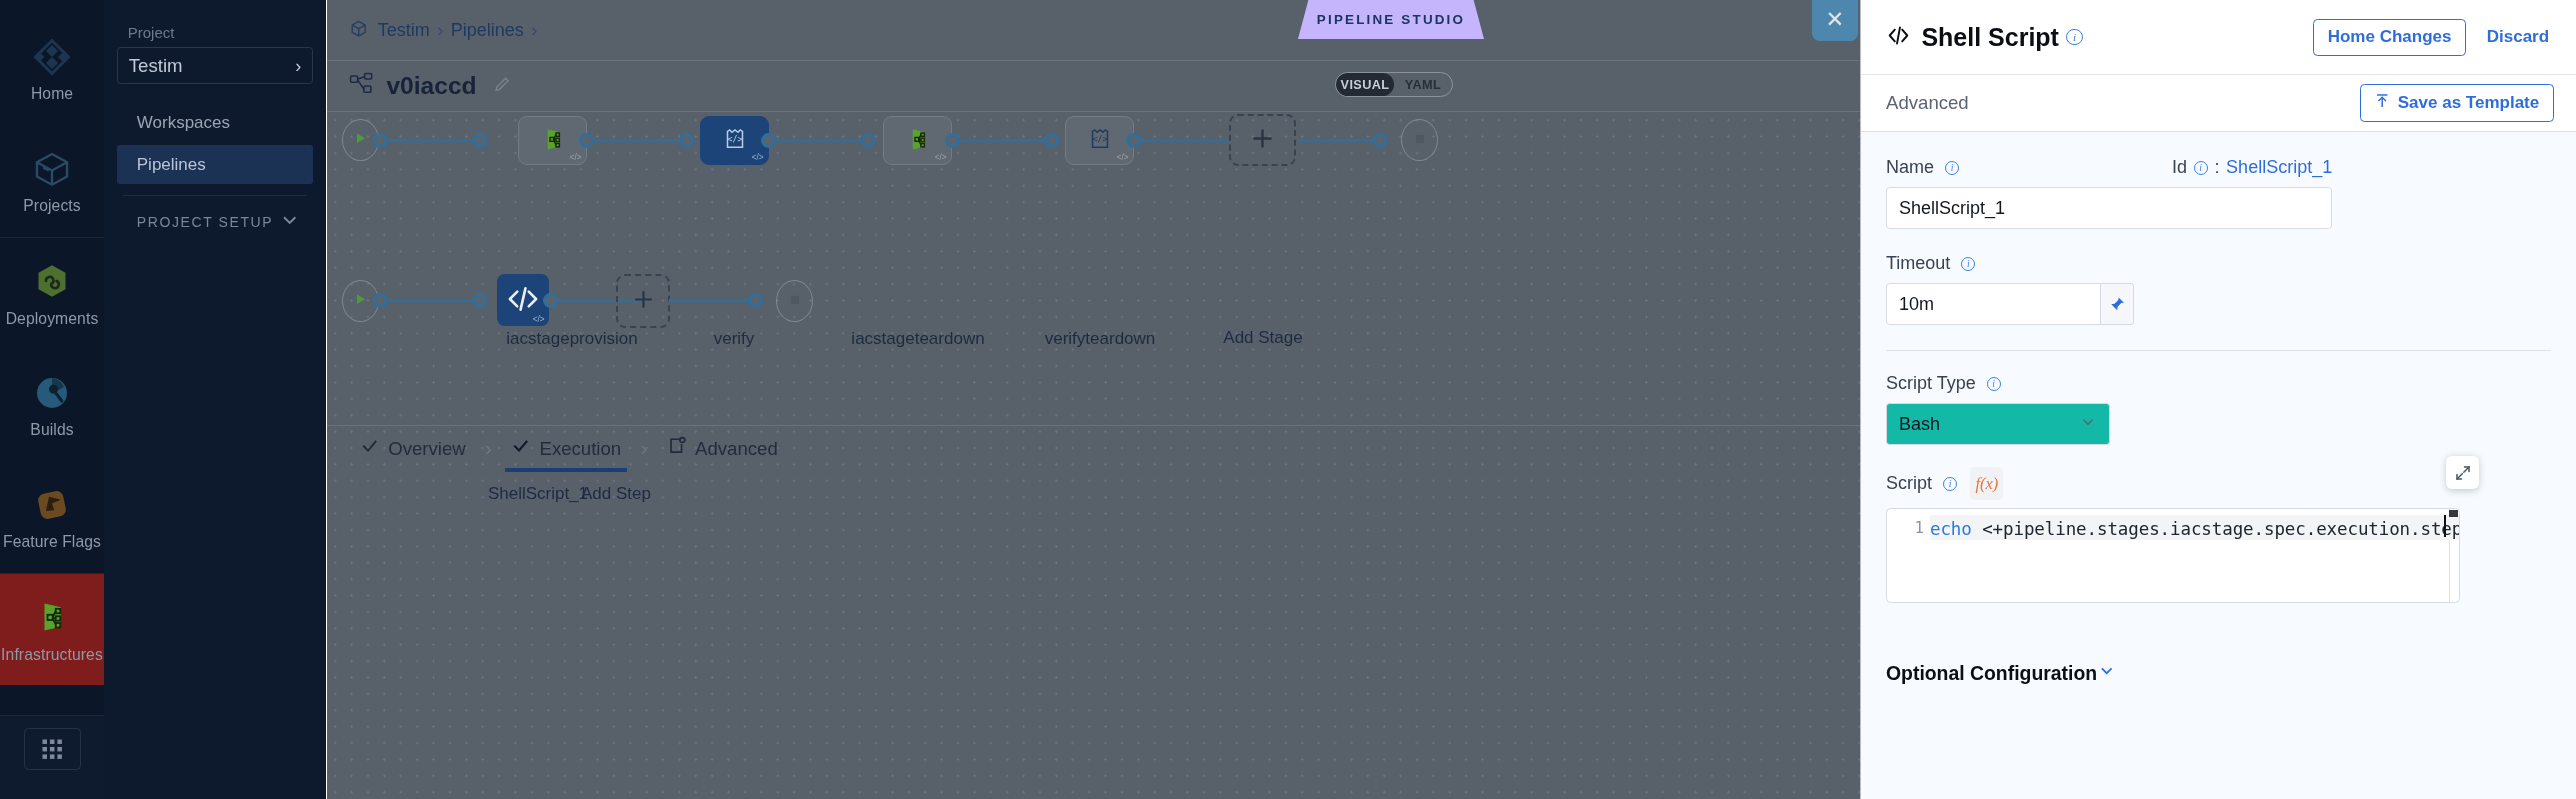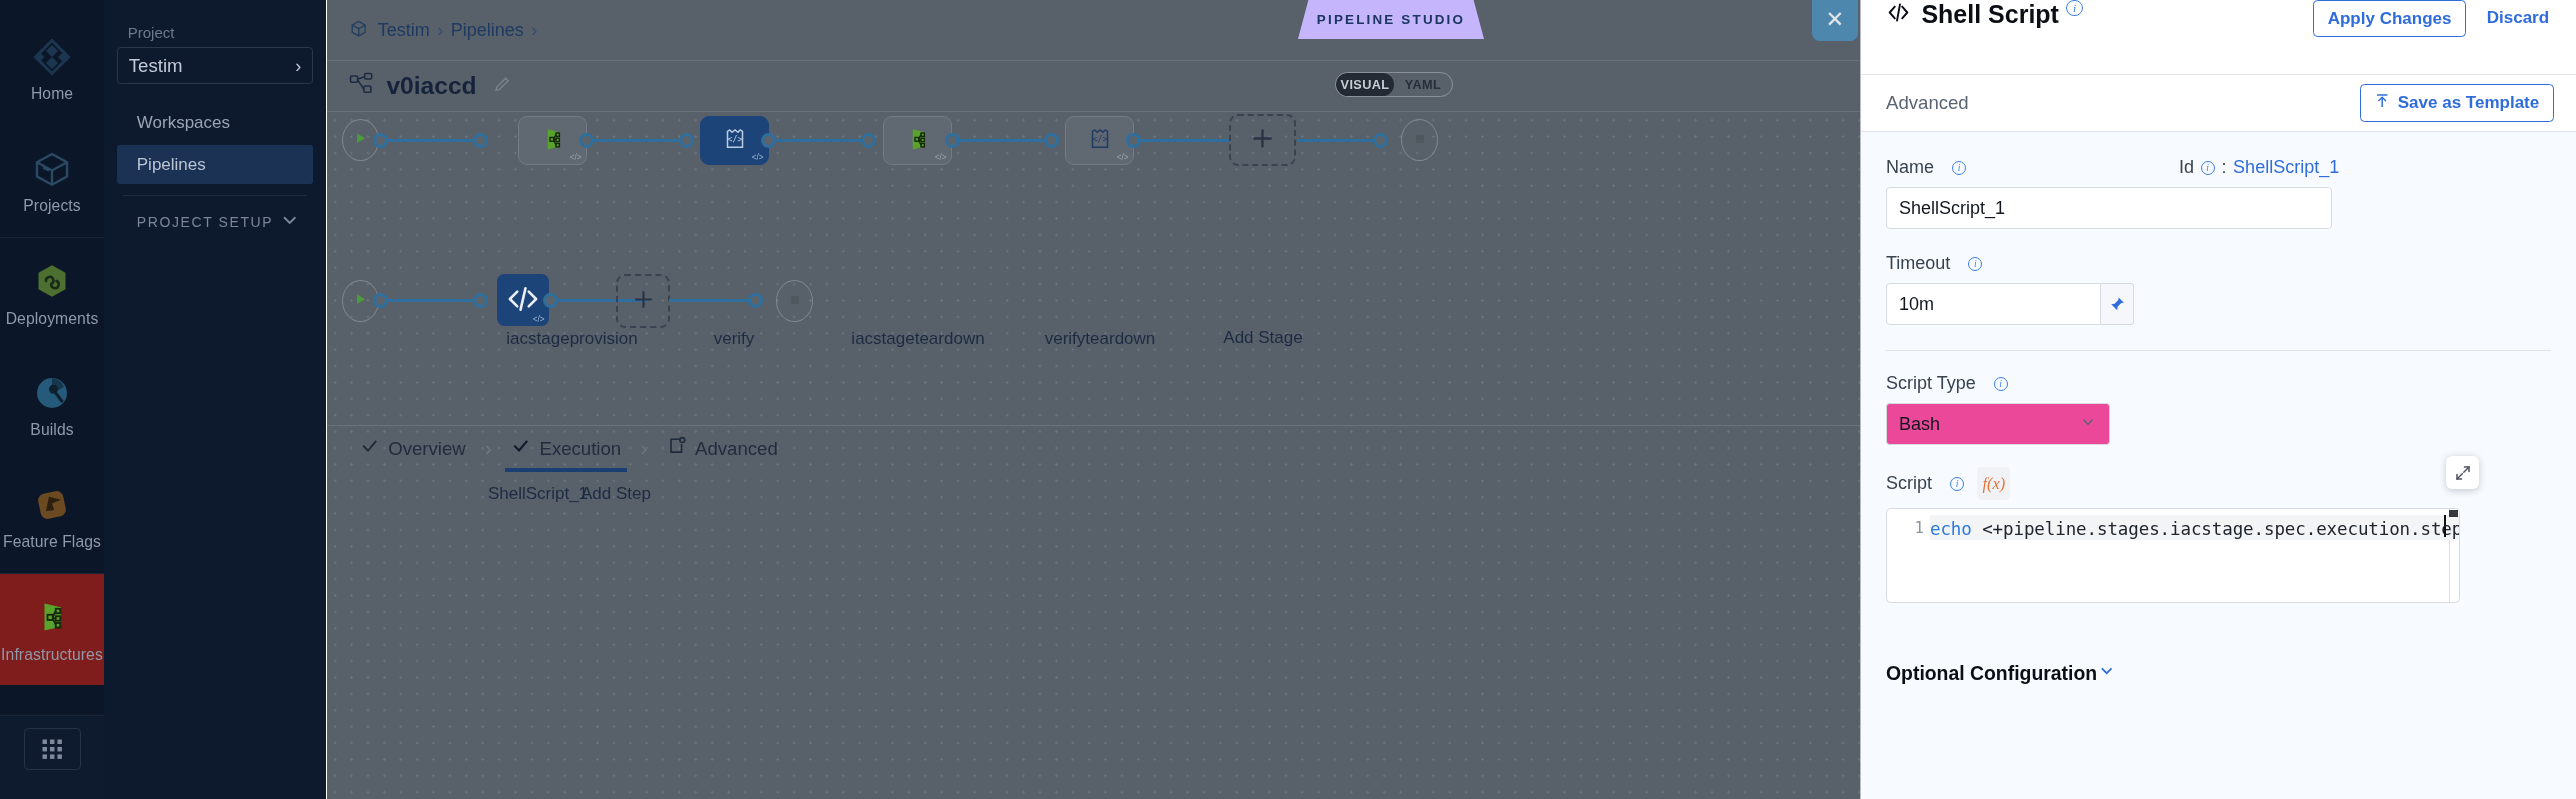--- a/index.html
+++ b/index.html
@@ -159,21 +159,21 @@
     display: flex; align-items: center; justify-content: center;
     color: #dfe4e8; font-size: 22.4px; line-height: 1;
   }
 
   
   .drawer {
     position: absolute; left: 1860px; top: 0; width: 716px; height: 799px;
     background: #f7fbff; border-left: 0.7px solid #b9bcc4;
   }
   .dr-head {
-    height: 75px; background: #ffffff; display: flex; align-items: flex-start;
+    height: 75px; background: #ffffff; display: flex; align-items: center;
     padding: 0 22.4px 0 25px; border-bottom: 0.7px solid #e3e6ec;
   }
   .dr-title { font-size: 25px; font-weight: bold; color: #0b0e14; margin-left: 10.4px; }
   .info-ico {
     display: inline-flex; align-items: center; justify-content: center;
     width: 16.4px; height: 16.4px; border-radius: 50%; border: 1.5px solid #3f7fe0;
     color: #3f7fe0; font-size: 11.2px; font-style: italic; font-family: "Liberation Serif", serif;
     vertical-align: middle;
   }
   .info-ico.sm { width: 14px; height: 14px; font-size: 9.7px; border-width: 1.2px; }
@@ -187,30 +187,30 @@
     height: 57px; background: #ffffff; display: flex; align-items: center;
     padding: 0 22.4px 0 25px; border-bottom: 0.7px solid #dfe3e9;
   }
   .dtab { font-size: 18.6px; color: #5a6472; margin-right: 28px; position: relative; height: 57px;
           display: flex; align-items: center; }
   .dtab.on { color: #0b0e14; font-weight: bold; }
   .dtab.on::after { content: ""; position: absolute; left: -4.5px; right: -4.5px; bottom: 0; height: 5.2px;
                     background: #1d7bf0; border-radius: 2.2px 2.2px 0 0; }
 
   .dr-body { padding: 25px 25px 0 25px; }
-  .fieldlabel { font-size: 18px; color: #39424f; display: flex; align-items: center; gap: 18px; }
+  .fieldlabel { font-size: 18px; color: #39424f; display: flex; align-items: center; gap: 11px; }
   .idline { font-size: 18px; color: #39424f; display: flex; align-items: center; gap: 6.7px; }
   .idval { color: #2f6ddb; }
   .txtinput {
     height: 42px; background: #fff; border: 0.7px solid #d6dae2; border-radius: 3.7px;
     display: flex; align-items: center; padding: 0 12px; font-size: 18px; color: #12171f;
   }
   .sep { height: 0.7px; background: #dfe3ea; margin: 25px 0 0 0; }
   .selbox {
-    width: 224px; height: 42px; background: #ec4899; border: 0.7px solid #d6dae2; border-radius: 3.7px;
+    width: 224px; height: 42px; background: #14b8a6; border: 0.7px solid #d6dae2; border-radius: 3.7px;
     display: flex; align-items: center; justify-content: space-between; padding: 0 12px;
     font-size: 18px; color: #12171f;
   }
   .fx-btn {
     width: 33px; height: 33px; border-radius: 4.5px; background: #f1f2f5;
     display: flex; align-items: center; justify-content: center;
     color: #e8743a; font-size: 16.4px; font-style: italic; font-family: "Liberation Serif", serif;
   }
   .editor {
     position: relative; background: #fff; border: 0.7px solid #d6dae2; border-radius: 4.5px;
@@ -586,21 +586,21 @@
       <span>
         <svg viewBox="0 0 34 34" width="25" height="25" fill="none" stroke="#0b0e14" stroke-width="2.6" stroke-linecap="round" stroke-linejoin="round">
           <path d="M12 9 L5 17 L12 25"></path>
             <path d="M22 9 L29 17 L22 25"></path>
             <path d="M19 6 L15 28"></path>
         </svg>
       </span>
       <span class="dr-title">Shell Script</span>
       <span class="info-ico" style="margin-left:7.5px;">i</span>
       <span style="flex:1"></span>
-      <button class="btn-outline">Apply Changes</button>
+      <button class="btn-outline">Home Changes</button>
       <span class="btn-text" style="margin-left:16.4px;">Discard</span>
     </div>
 
     <div class="dr-tabs">
       <div class="dtab">Advanced</div>
       <span style="flex:1"></span>
       <button class="btn-outline" style="display:flex; align-items:center; gap:7.5px;">
         <span>
           <svg viewBox="0 0 22 22" width="16.4" height="16.4" fill="none" stroke="#2f6ddb" stroke-width="2">
               <path d="M4 4 L18 4"></path>

